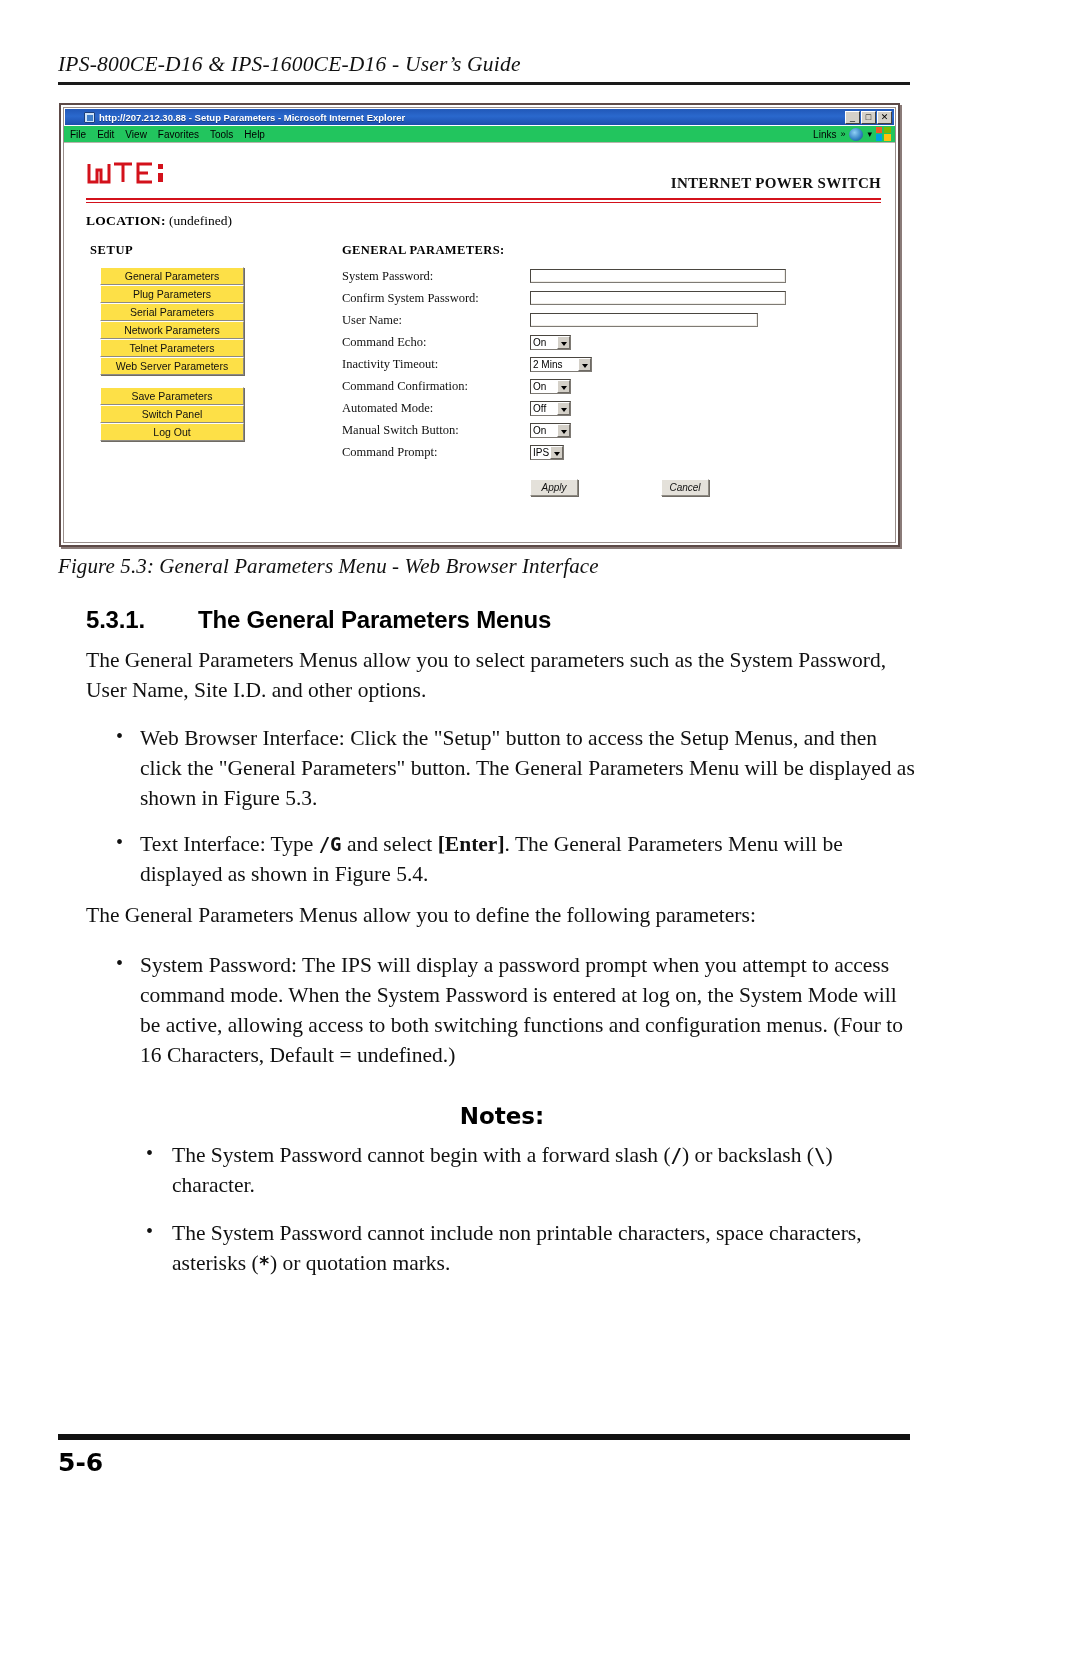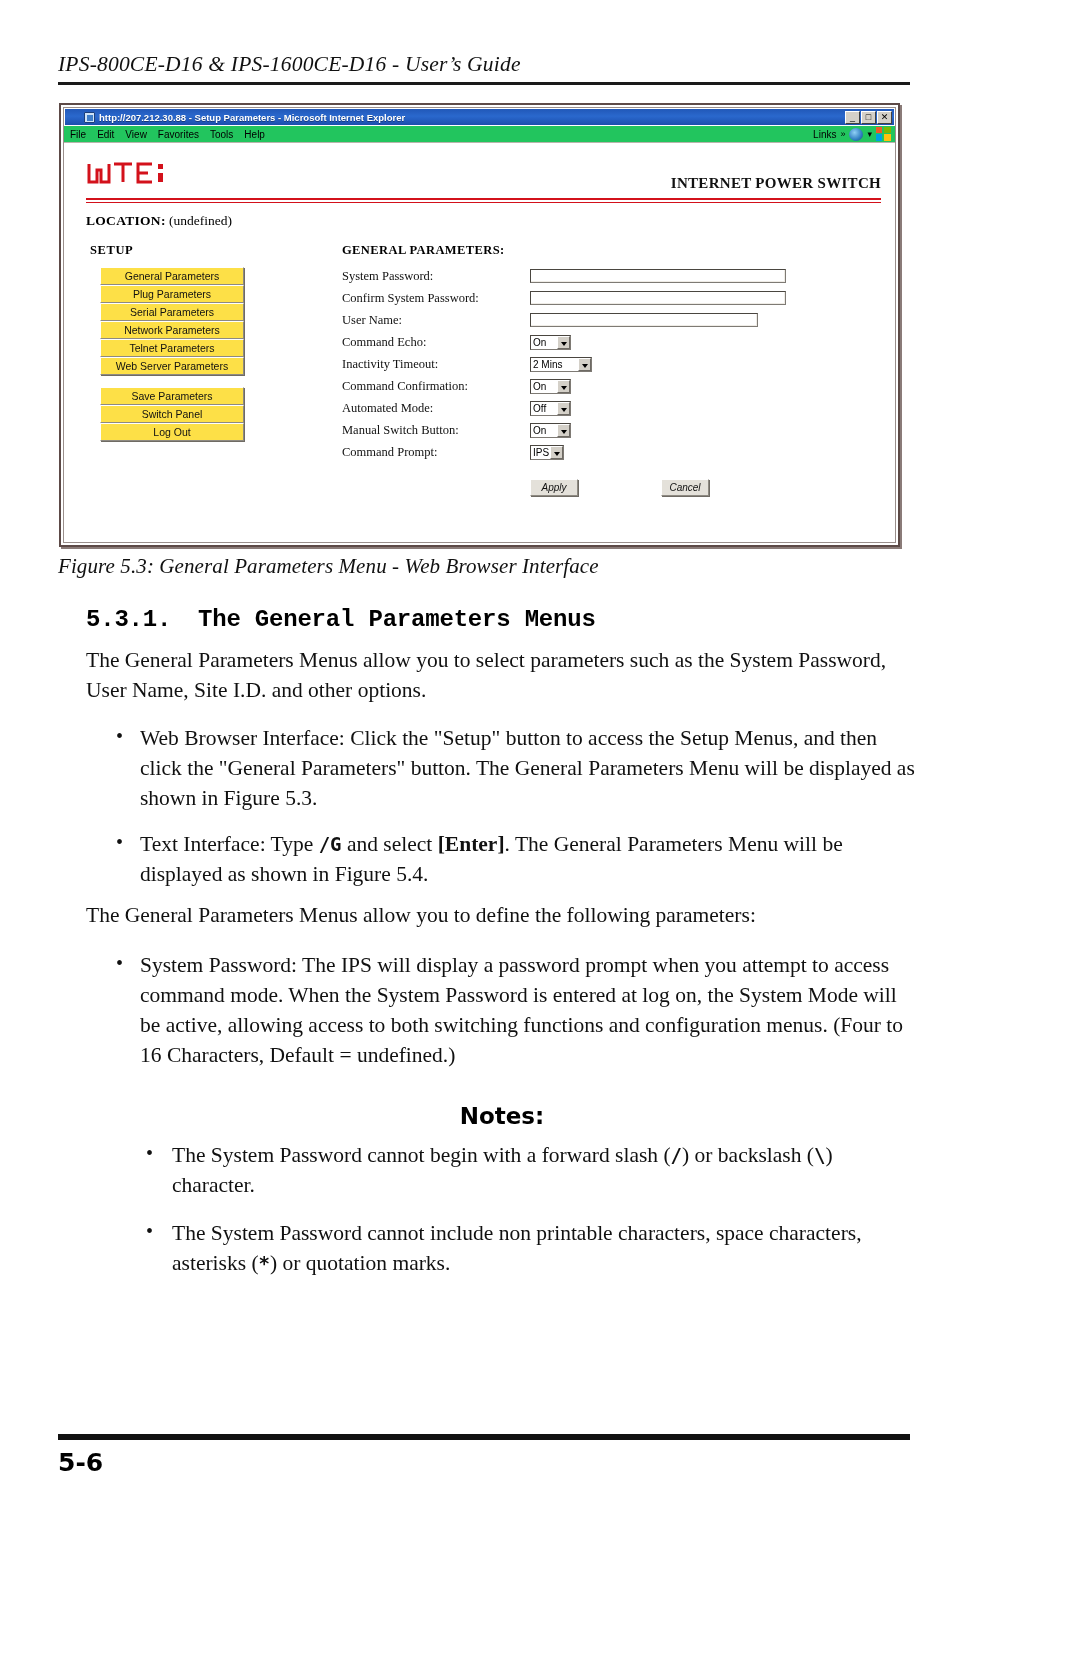--- a/index.html
+++ b/index.html
@@ -182,21 +182,21 @@
   
   .caption {
     position:absolute; left:58px; top:554px; width:860px;
     font-family:"Liberation Serif", serif; font-style:italic;
     font-size:21px; color:#111; letter-spacing:.1px;
   }
 
   
   .sec-head {
     position:absolute; left:86px; top:606px; width:830px;
-    font-family:Liberation Mono, monospace;
+    font-family:Liberation Sans, sans-serif;
     font-weight:700; font-size:24px; color:#000; letter-spacing:-.2px;
   }
   .sec-head .num { display:inline-block; width:112px; }
 
   .body-text { position:absolute; left:86px; width:832px;
     font-family:"Liberation Serif", serif; font-size:21.5px; line-height:30px; color:#111; }
 
   .p1 { top:645px; }
   .bullets-1 { top:723px; left:110px; width:808px; }
   .p2 { top:900px; }

